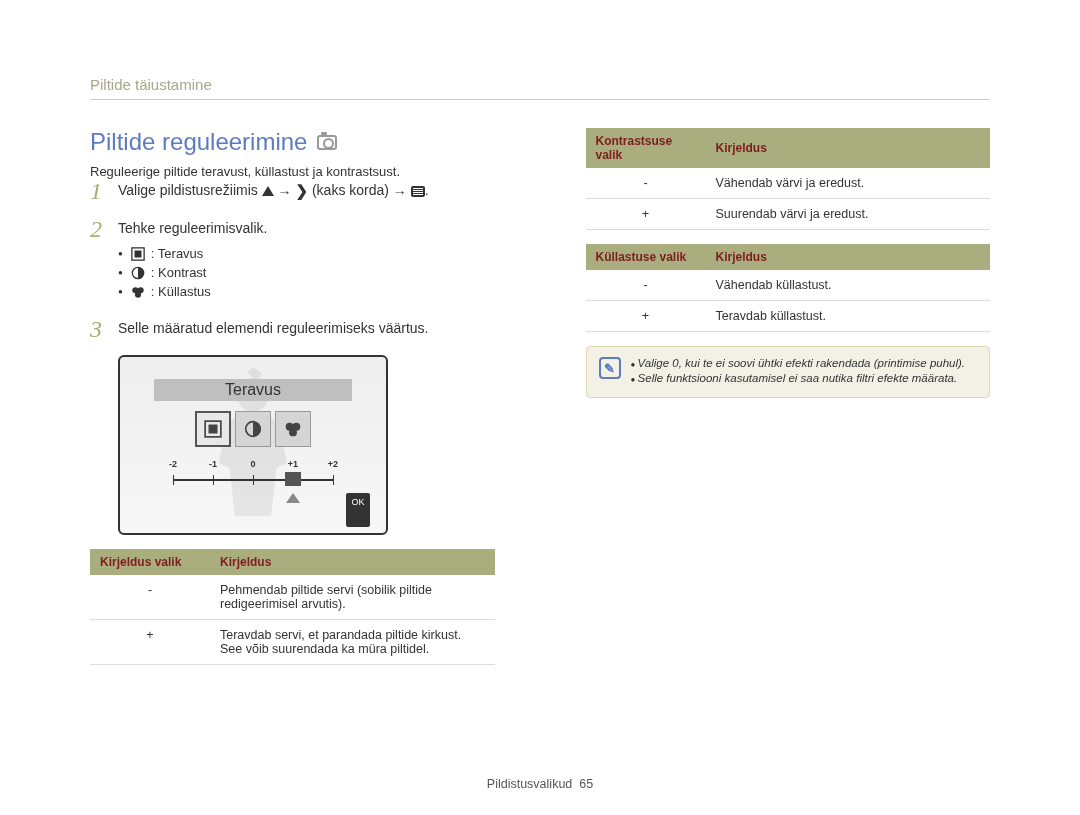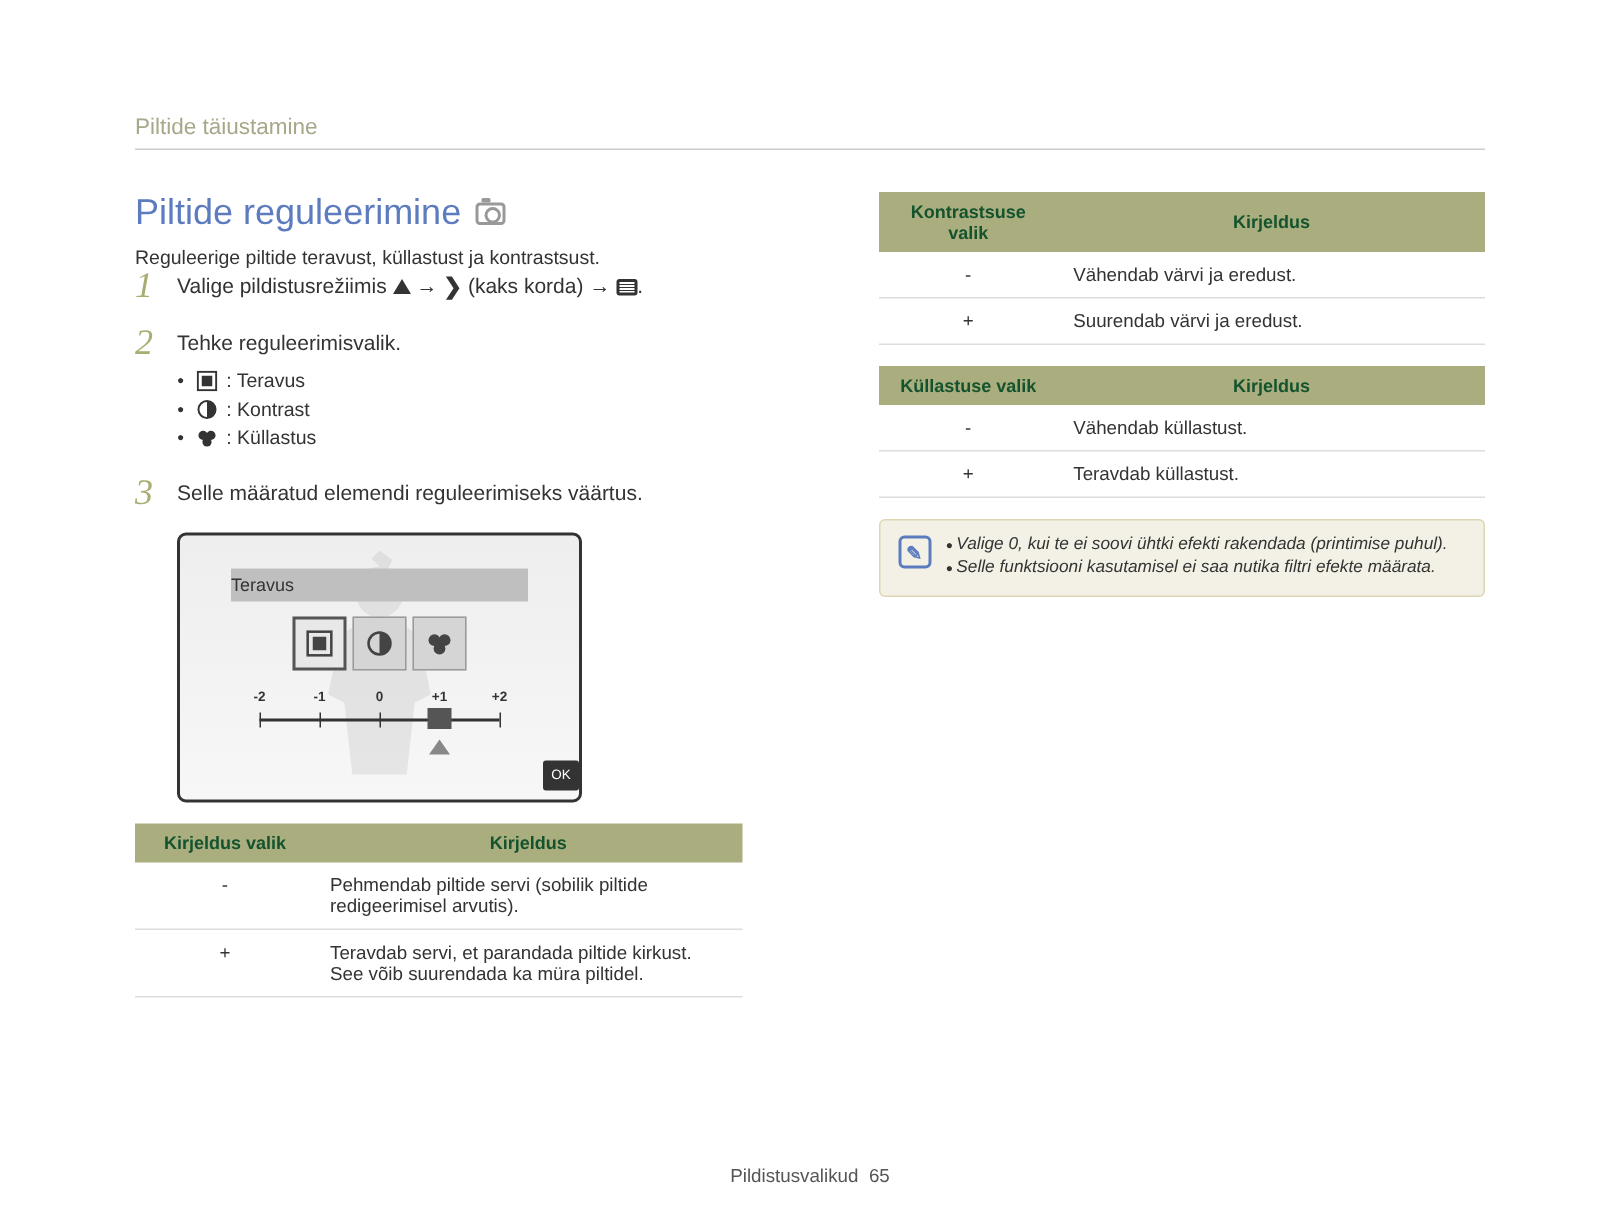--- a/index.html
+++ b/index.html
@@ -66,21 +66,21 @@
     background: linear-gradient(#eee,#f7f7f7);
     overflow: hidden;
   }
   .screen .silhouette {
     position:absolute; left:50%; top:10px; transform:translateX(-50%);
     width: 110px; height: 160px; opacity: .15;
   }
   .screen .banner {
     position: absolute; top: 22px; left: 34px; right: 34px;
     height: 22px; background: #bfbfbf; color:#333;
-    font-size: 12px; line-height: 22px;
+    font-size: 16px; text-align: center; line-height: 22px;
   }
   .screen .icon-row {
     position:absolute; top: 54px; left:50%; transform:translateX(-50%);
     display:flex; gap:4px;
   }
   .screen .icon-box {
     width: 36px; height: 36px; background:#d5d5d5; border:1px solid #999;
     display:flex; align-items:center; justify-content:center;
   }
   .screen .icon-box.sel { border:2px solid #555; background:#e8e8e8; }
@@ -91,32 +91,32 @@
   .screen .scale .track { position:absolute; top:14px; left:0; right:0; height:2px; background:#333;}
   .screen .scale .tick { position:absolute; top:10px; width:1px; height:10px; background:#333;}
   .screen .scale .lbl { position:absolute; top:-6px; font-size:9px; font-weight:bold; transform:translateX(-50%);}
   .screen .scale .mark { position:absolute; top:7px; width:16px; height:14px; background:#555; transform:translateX(-50%); }
   .screen .scale .ptr {
     position:absolute; top:28px; transform:translateX(-50%);
     width:0; height:0; border-left:7px solid transparent; border-right:7px solid transparent;
     border-bottom:10px solid #888;
   }
   .screen .ok {
-    position:absolute; right:0; bottom:6px;
-    width:24px; height:20px; background:#333; color:#fff;
+    position:absolute; right:16px; bottom:6px;
+    width:24px; height:34px; background:#333; color:#fff;
     font-size:9px; font-weight:normal; text-align:center; line-height:18px;
     border-radius:2px;
   }
 
   table.opt {
     width: 100%; border-collapse: collapse; font-size: 12.5px;
     margin-bottom: 14px;
   }
   table.opt th {
-    background: #aaae7f; color: #14532d; text-align: center;
+    background: #aaae7f; color: #7f1d1d; text-align: left;
     padding: 6px 10px; font-weight: bold; font-size: 12px;
   }
   table.opt th:first-child { width: 120px; }
   table.opt td {
     border-bottom: 1px solid #ddd; padding: 8px 10px; vertical-align: top;
   }
   table.opt td:first-child { text-align: center; width: 120px; }
 
   .note {
     display:flex; gap:10px; background:#f3f1e5; border:1px solid #ddd6b5;

